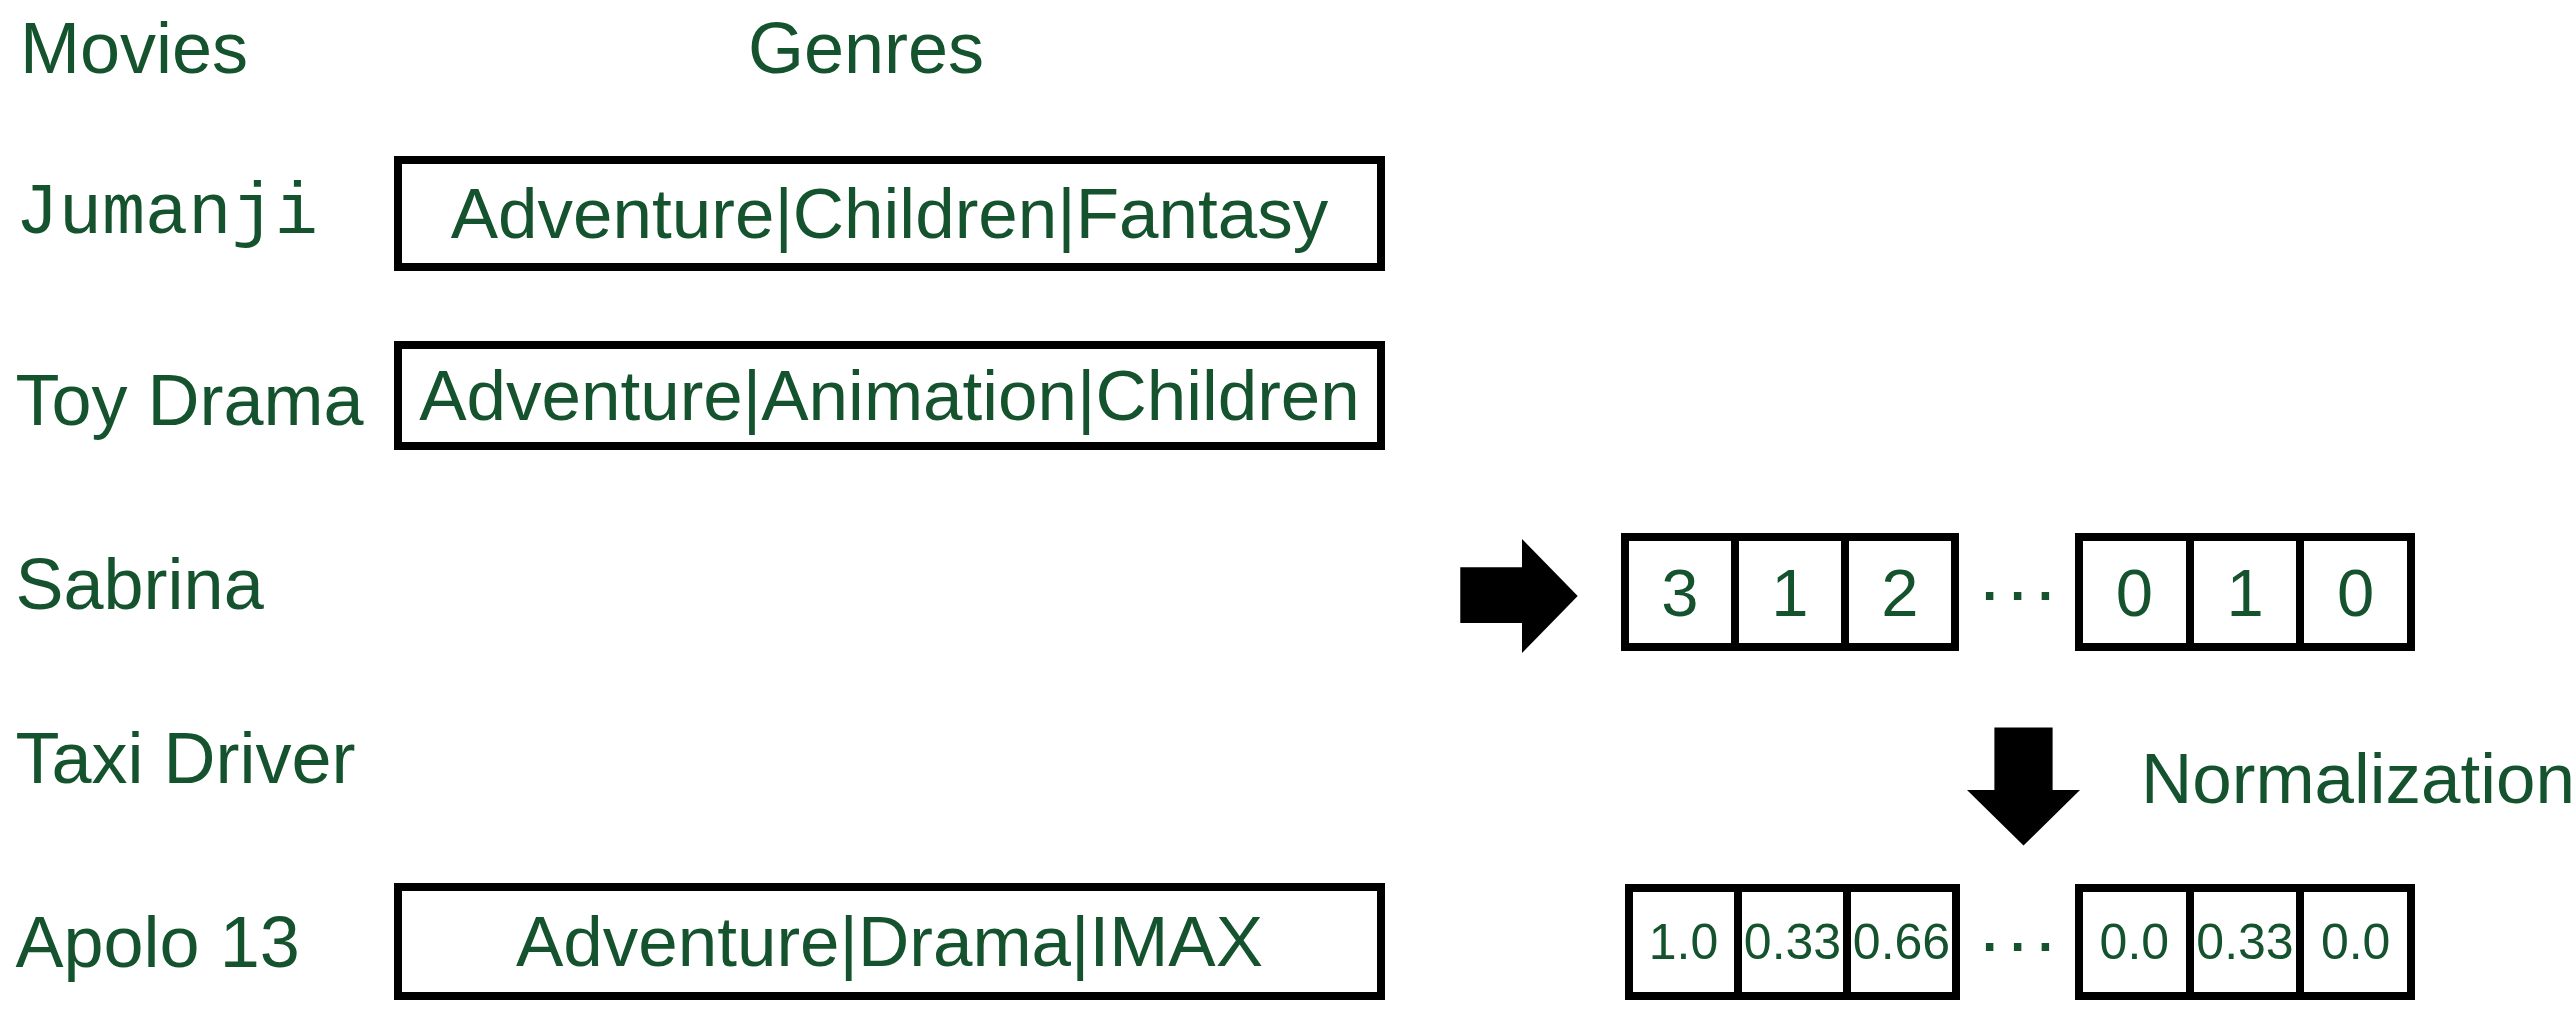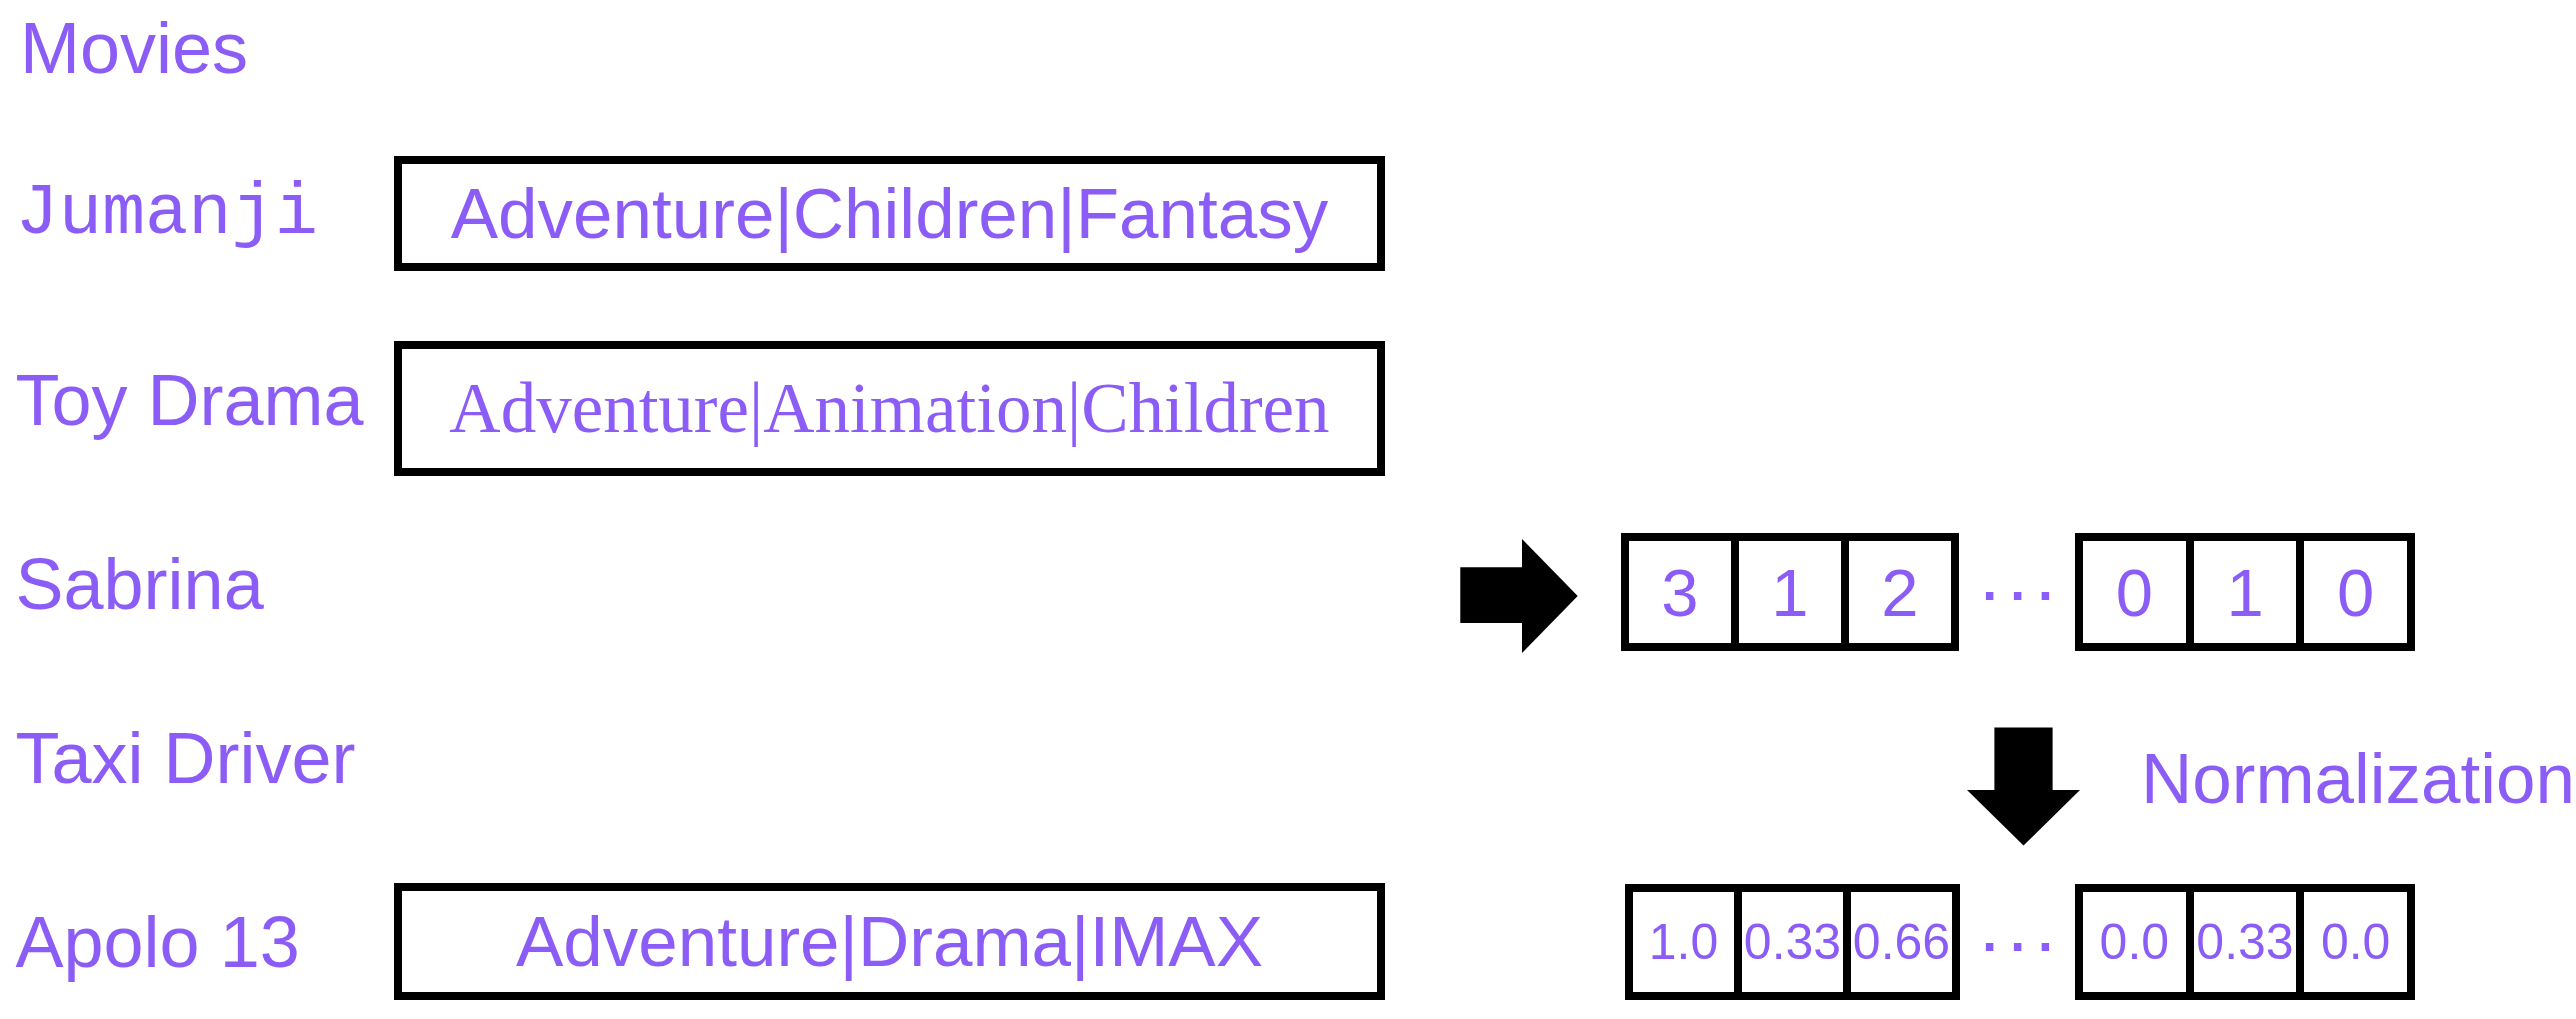--- a/index.html
+++ b/index.html
@@ -2,21 +2,21 @@
 <html style="font-size:13.8px"><head>
 <meta charset="utf-8">
 <style>
   html, body { margin: 0; padding: 0; background: #ffffff; }
   #canvas {
     position: relative;
     width: 2576px;
     height: 1020px;
     background: #ffffff;
     font-family: "Liberation Sans", sans-serif;
-    color: #8b5cf6;
+    color: #14532d;
     overflow: hidden;
   }
   .abs { position: absolute; }
   .hdr {
     font-size: 72px;
     line-height: 1.1;
     white-space: nowrap;
   }
   .movie-label {
     left: 15.5px;
@@ -69,26 +69,27 @@
     white-space: nowrap;
   }
   svg { display: block; }
 </style>
 </head>
 <body>
 
 <div id="canvas">
 
   <div class="abs hdr" style="left:20px; top:8.6px;">Movies</div>
+  <div class="abs hdr" style="left:748px; top:8.6px;">Genres</div>
 
   <div class="abs movie-label" style="top:156px; height:115px;font-family:Liberation Mono, monospace;">Jumanji</div>
   <div class="abs genre-box" style="top:156px; height:115px;">Adventure|Children|Fantasy</div>
 
   <div class="abs movie-label" style="top:341px; height:117px;">Toy Drama</div>
-  <div class="abs genre-box" style="top:341px; height:135px;font-family:Liberation Serif, serif;">Adventure|Animation|Children</div>
+  <div class="abs genre-box" style="top:341px; height:109px;">Adventure|Animation|Children</div>
 
   <div class="abs movie-label" style="top:524px; height:119px;">Sabrina</div>
 
   <div class="abs movie-label" style="top:698px; height:119px;">Taxi Driver</div>
 
   <div class="abs movie-label" style="top:883px; height:117px;">Apolo 13</div>
   <div class="abs genre-box" style="top:883px; height:117px;">Adventure|Drama|IMAX</div>
 
   <div class="abs" style="left:1460px; top:539px; width:118px; height:114px;">
     <svg width="118" height="114" viewBox="0 0 137 133" xmlns="http://www.w3.org/2000/svg">

